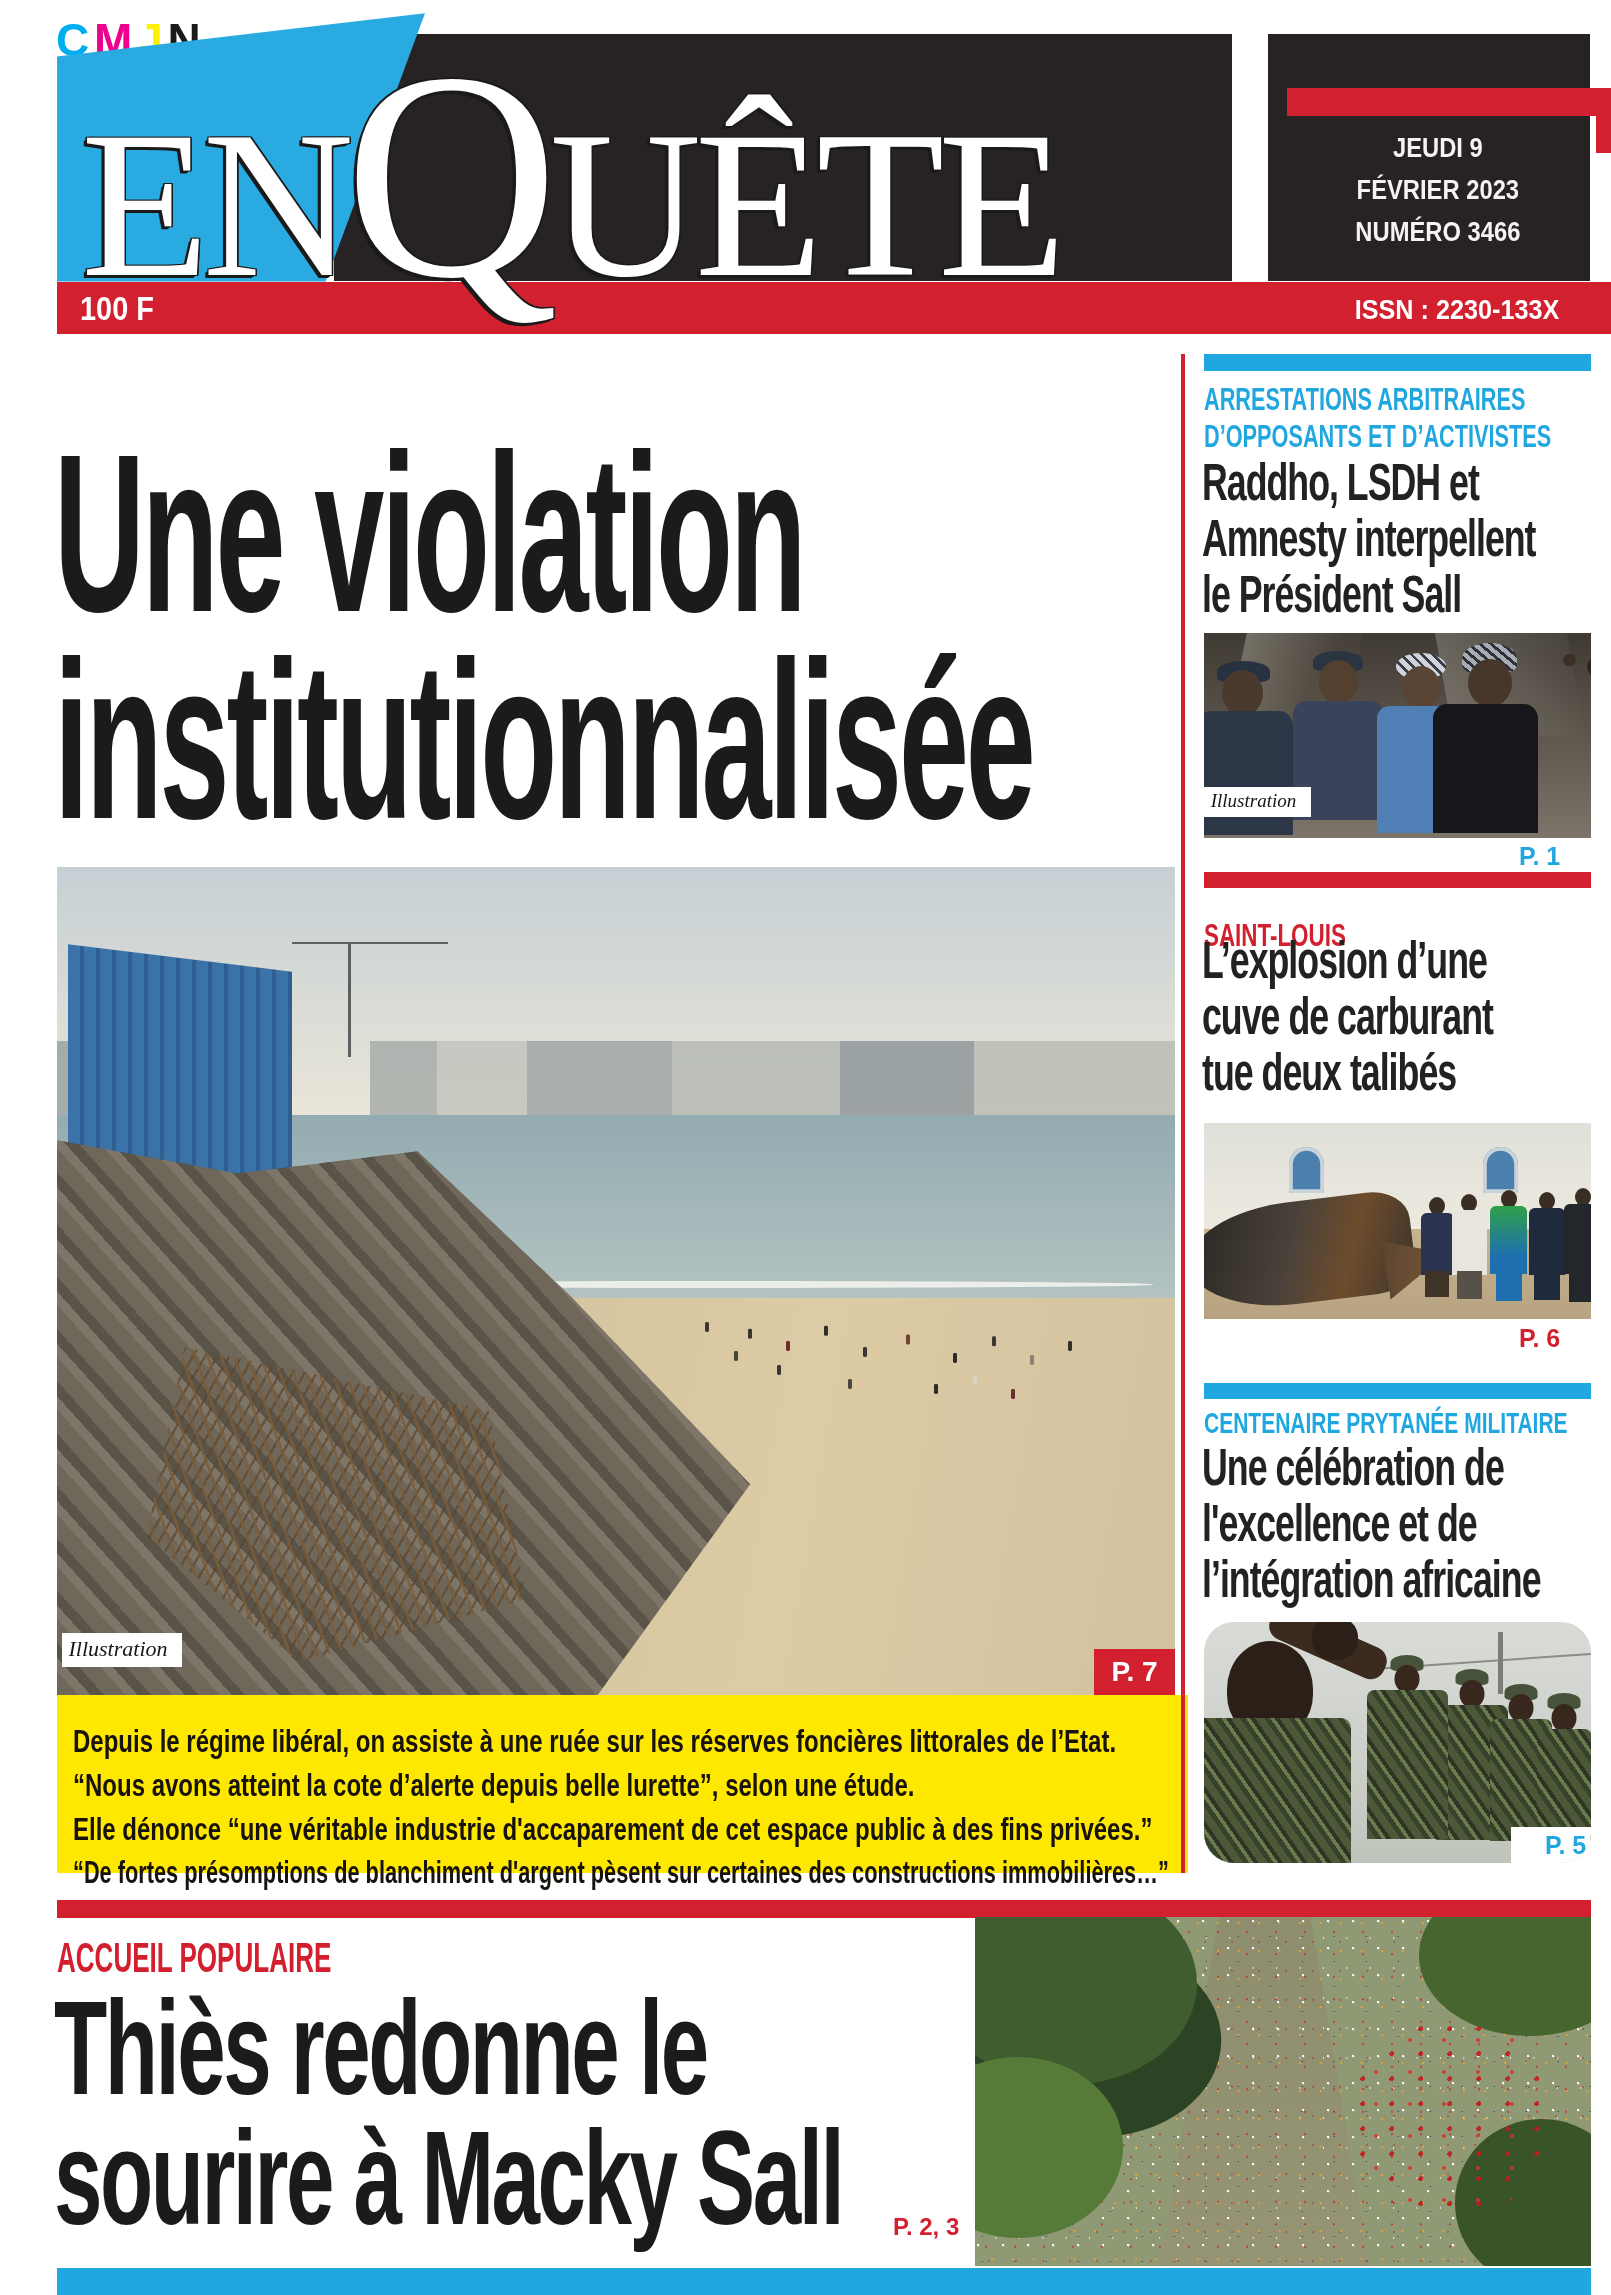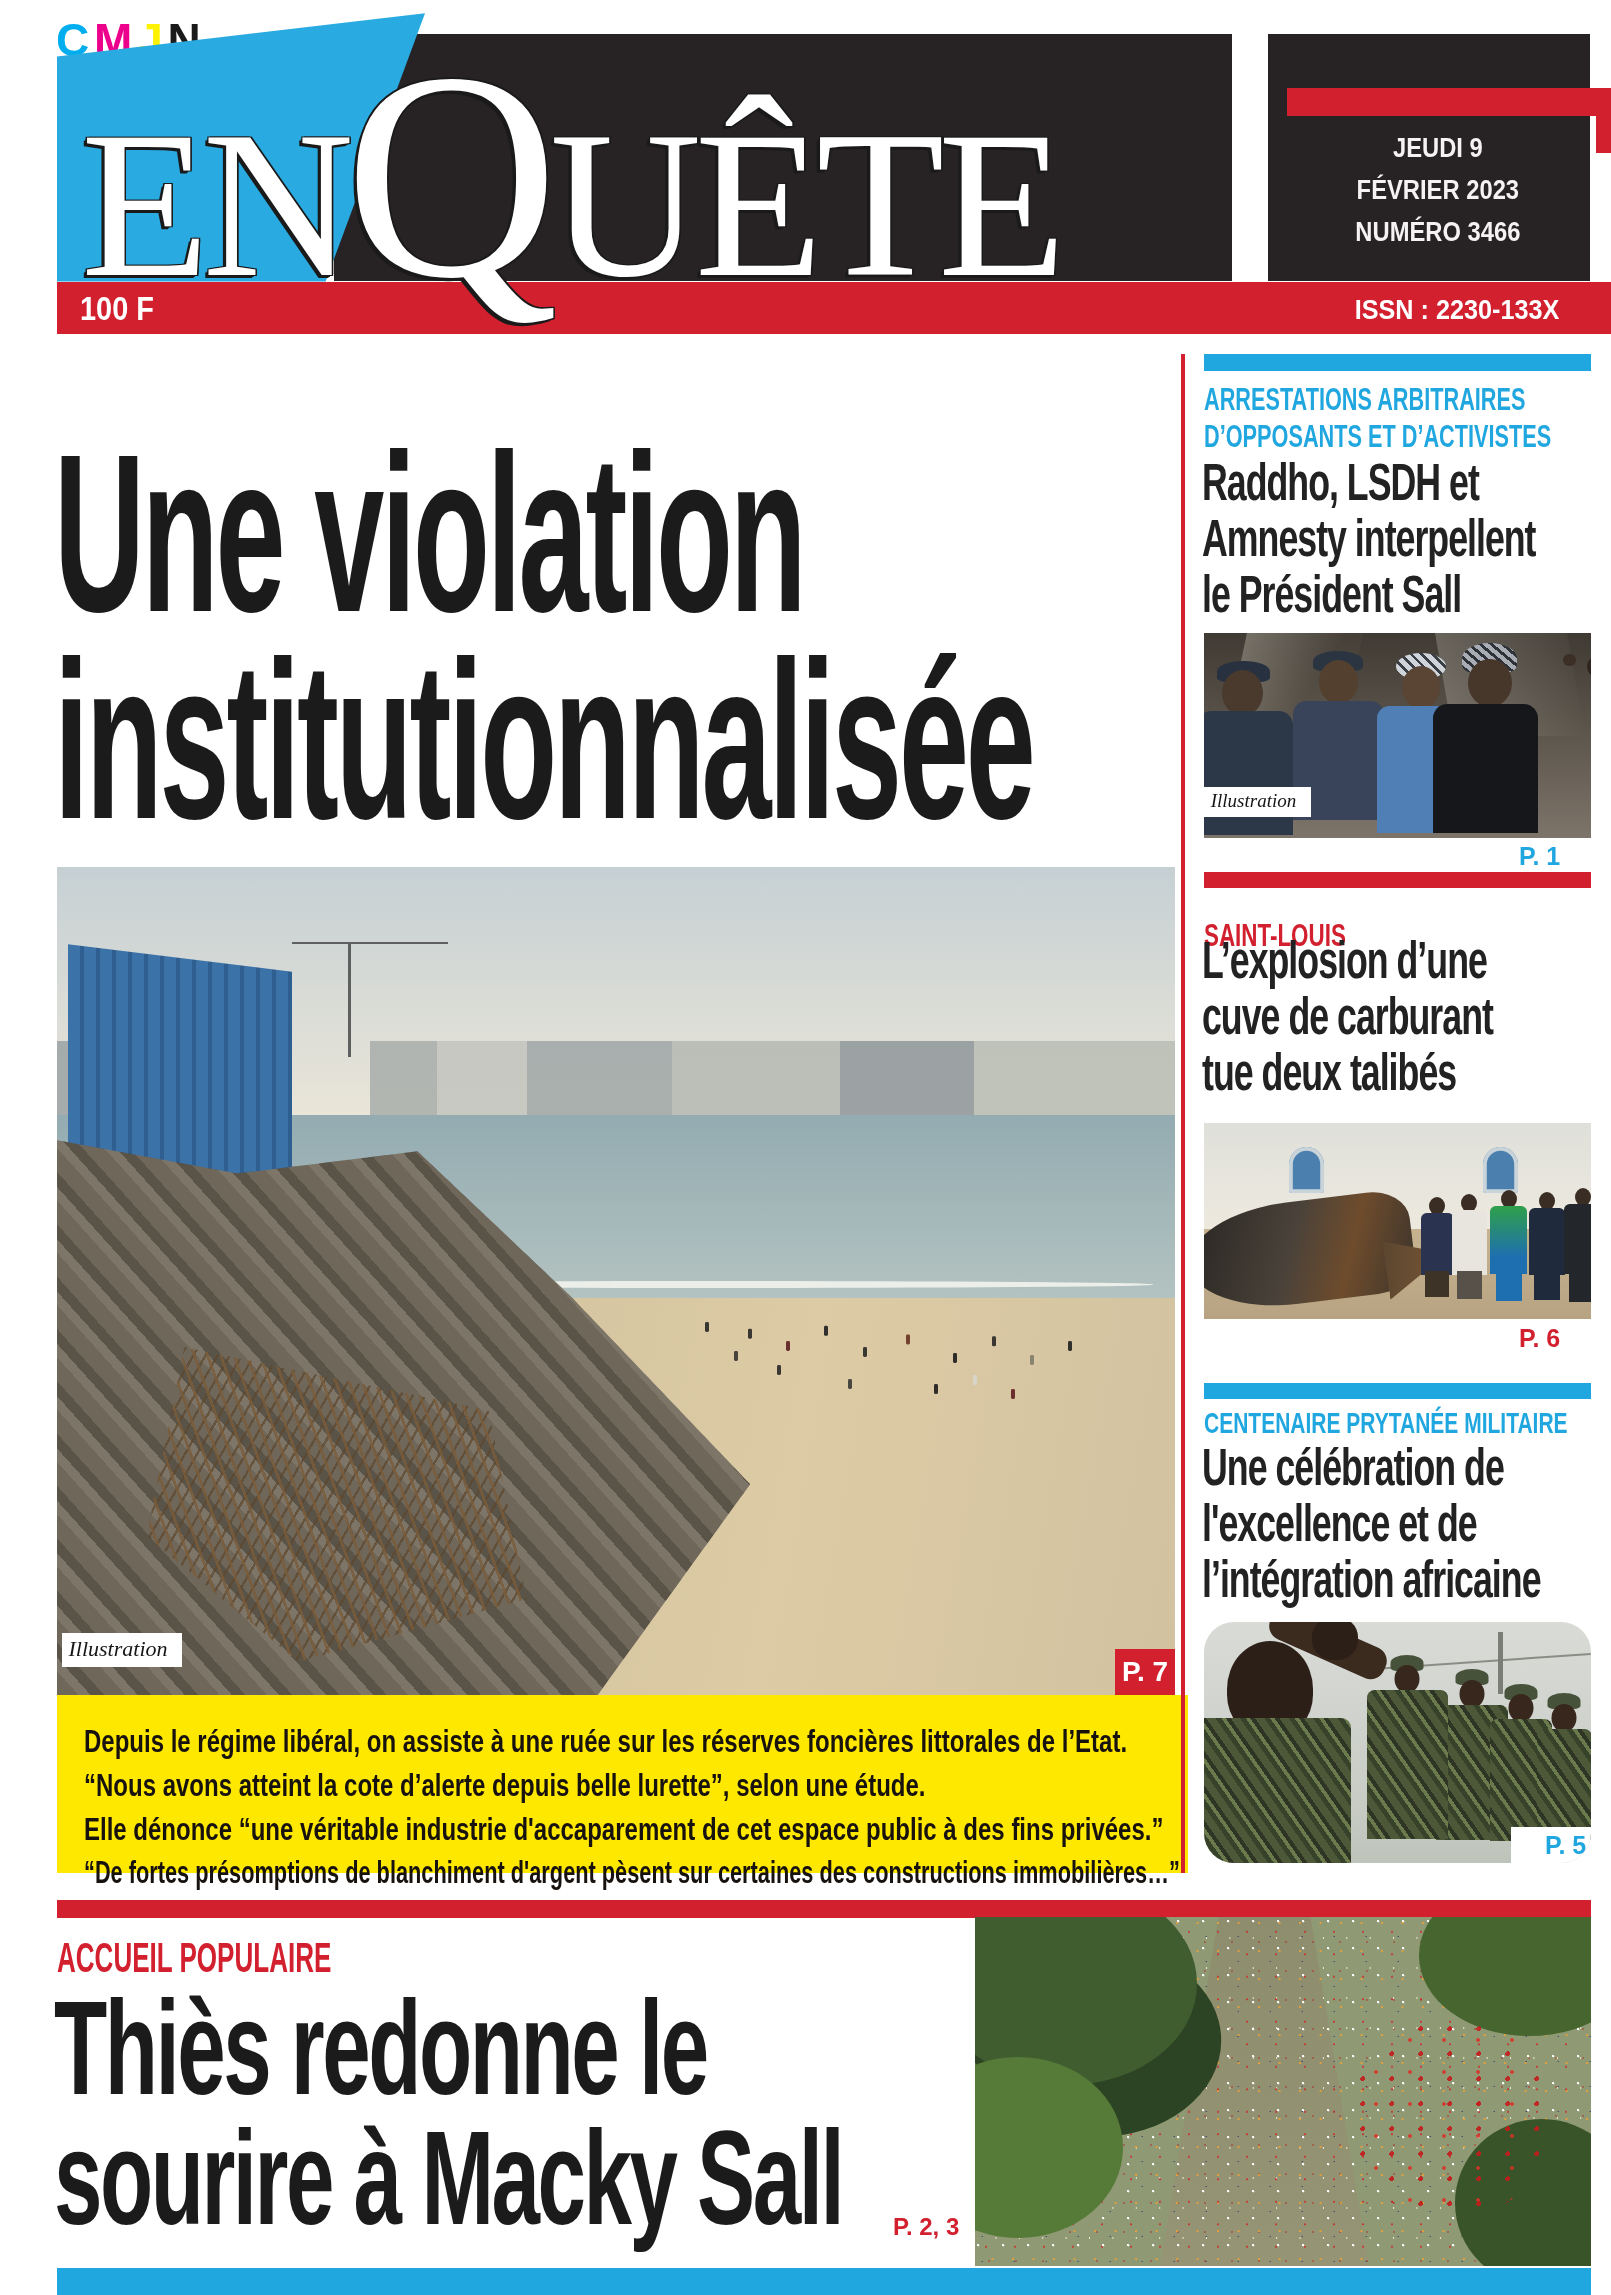--- a/index.html
+++ b/index.html
@@ -45,24 +45,24 @@
   .sx82{transform:scaleX(.82);}
 
   
   .lead-kicker{position:absolute;left:57px;top:364px;color:var(--cyan);font-weight:bold;font-size:54px;z-index:1;}
   .lead-headline{position:absolute;left:54px;top:430px;color:var(--ink);font-weight:bold;
                  font-size:225px;line-height:.92em;letter-spacing:-5.7px;z-index:1;}
   .photo-frame{position:absolute;overflow:hidden;}
   .photo-main{left:57px;top:867px;width:1118px;height:828px;background:#cfd6d4;}
   .caption-tag{position:absolute;background:#fff;color:#161616;font-family:"Liberation Serif",serif;
                font-style:italic;font-size:22px;padding:2.9px 14.3px 4.8px 6.7px;z-index:9;}
-  .pageref-box{position:absolute;right:0;bottom:0;width:60px;height:46px;background:var(--red);
+  .pageref-box{position:absolute;right:0;bottom:0;width:81px;height:46px;background:var(--red);
                color:#fff;font-weight:bold;font-size:28px;display:flex;align-items:center;justify-content:center;z-index:9;}
   .deck{position:absolute;left:57px;top:1695px;width:1131px;height:178px;background:var(--yellow);
-        padding:25px 0 0 27px;color:#17120e;font-weight:bold;font-size:32px;line-height:1.37;}
+        padding:25px 0 0 16px;color:#17120e;font-weight:bold;font-size:32px;line-height:1.37;}
 
   
   .pm-sky{position:absolute;left:0;top:0;width:100%;height:30%;background:linear-gradient(#c6d0d4,#e9e5d8);}
   .pm-city{position:absolute;left:0;top:21%;width:100%;height:9%;background:
       linear-gradient(90deg,#9aa2a4 0 5%,#b7bcb8 5% 9%,transparent 9% 28%,#a8adaa 28% 34%,#c2c4bd 34% 42%,#9fa6a6 42% 55%,#b4b9b2 55% 70%,#8f979a 70% 82%,#b9bdb4 82% 100%);opacity:.85;}
   .pm-crane{position:absolute;left:26%;top:9%;width:2.9px;height:14%;background:#5d605e;}
   .pm-crane-arm{position:absolute;left:21%;top:9%;width:14%;height:2.4px;background:#5d605e;}
   .pm-sea{position:absolute;left:0;top:30%;width:100%;height:26%;background:linear-gradient(#93abb1,#b9c7c3);}
   .pm-foam{position:absolute;left:18%;top:50%;width:80%;height:6.7px;background:#f2f3ee;border-radius:50%;box-shadow:-29px 29px 11.5px #e7e9e2,57px 53px 12.4px #dfe3da;opacity:.9;}
   .pm-sand{position:absolute;left:12%;top:52%;width:88%;height:48%;background:linear-gradient(100deg,#cdbd9b,#dccb a4 60%,#d3c2a0);background:linear-gradient(100deg,#cdbd9b,#dccba4 60%,#d3c2a0);clip-path:polygon(14% 0,100% 0,100% 100%,0 100%,0 34%);}

